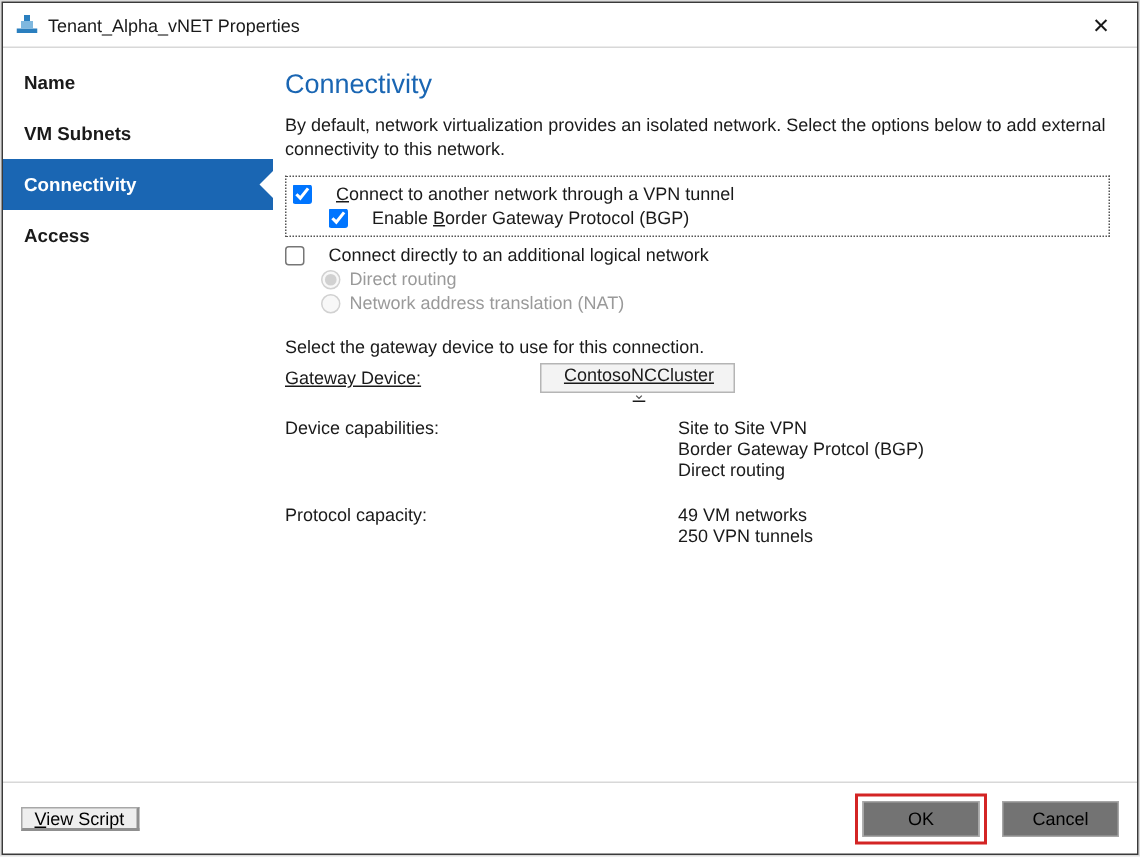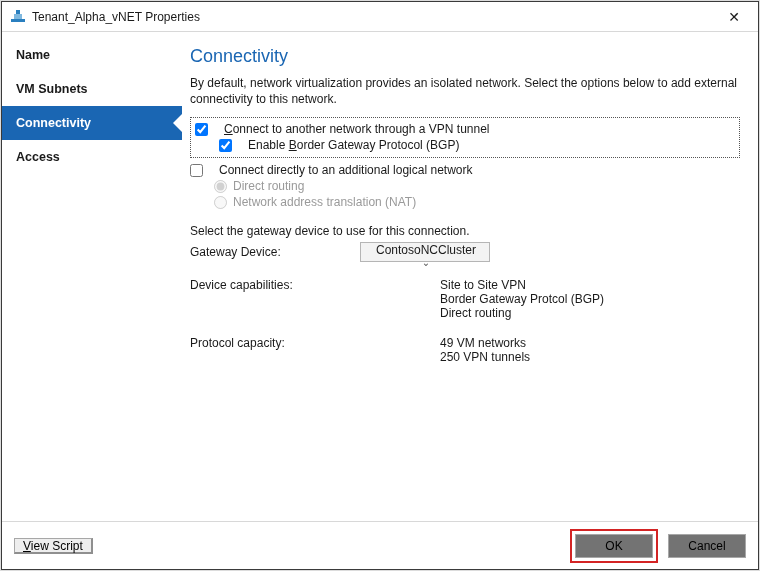--- a/index.html
+++ b/index.html
@@ -104,32 +104,32 @@
   .chk .lbl { }
   .chk .ul { text-decoration: underline; text-decoration-thickness:1px; }
   .sub { margin-left: 24px; }
   .radio-row {
     display:flex; align-items:center; gap:6px; padding:1px 0;
   }
   .radio-row input[type=radio]{ margin:0; width:13px;height:13px; }
   .radio-row.disabled { color:#9a9a9a; }
   .section-text { margin-top:14px; }
   .form-row {
-    display:flex; align-items:center; margin-top:4px;
+    display:flex; align-items:center; margin-top:4px;text-decoration:underline;
   }
   .form-label { width: 170px; }
   .select {
     display:inline-flex; align-items:center; justify-content:space-between;
     border:1px solid #b5b5b5; background:#f3f3f3;
     height:20px; width:130px; padding:0 4px 0 6px;
     font-size:12px;
     flex-direction:column;
   }
   .select .chev { font-size:10px; color:#555; }
-  .info-row { display:flex; margin-top:16px; }
+  .info-row { display:flex; margin-top:16px;gap:12px; }
   .info-label { width:250px; }
   .info-val { white-space:pre-line; }
   .footer {
     height: 48px;
     border-top: 1px solid #d8d8d8;
     display:flex;
     align-items:center;
     padding: 0 12px;
   }
   .btn {

